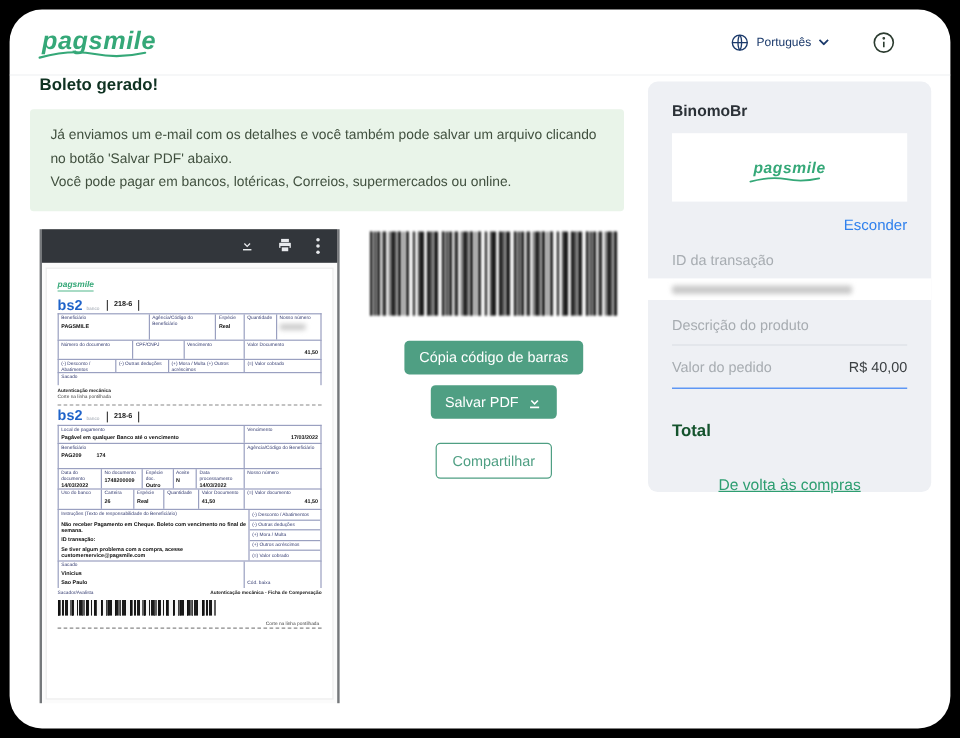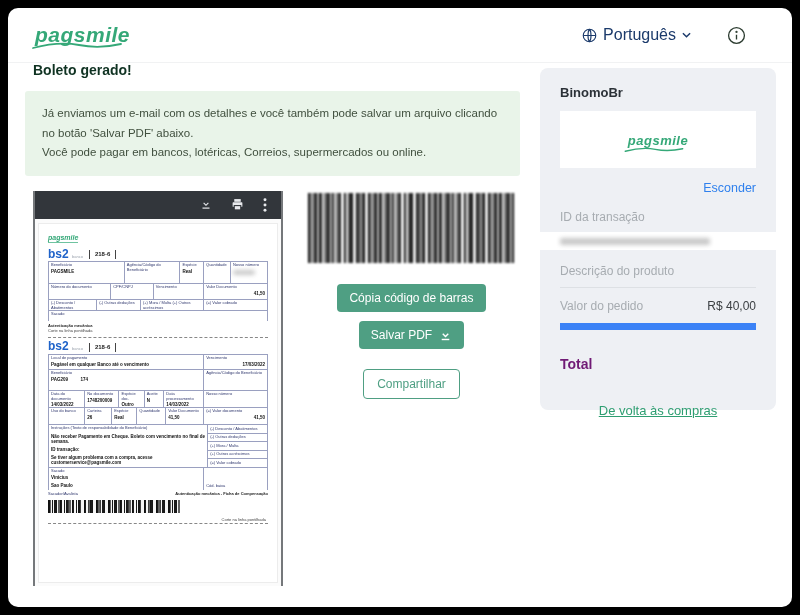--- a/index.html
+++ b/index.html
@@ -1,26 +1,26 @@
 <!DOCTYPE html>
 <html><head>
 <meta charset="utf-8">
 <style>
   html,body{margin:0;padding:0;background:#000;width:800px;height:615px;overflow:hidden;
     font-family:"Liberation Sans",sans-serif;-webkit-font-smoothing:antialiased;}
   .card{position:absolute;left:8px;top:8px;width:784px;height:599px;background:#fff;
-    border-radius:10px;overflow:hidden;}
+    border-radius:27px;overflow:hidden;}
   
   .hdr{height:54px;border-bottom:1px solid #f1f2f3;display:flex;align-items:center;
     justify-content:space-between;padding:0 46px 0 27px;}
   .logo{position:relative;display:inline-block;}
   .logo-text{color:#35a878;font-size:21px;font-weight:600;letter-spacing:.5px;font-style:italic;}
   .logo-swoosh{position:absolute;left:-4px;bottom:-5px;}
   .hdr-right{display:flex;align-items:center;gap:36px;}
-  .lang{display:flex;align-items:center;gap:6px;color:#1b3a6b;font-size:16px;cursor:pointer;}
+  .lang{display:flex;align-items:center;gap:6px;color:#1b3a6b;font-size:10px;cursor:pointer;}
   .info-btn{cursor:pointer;display:flex;align-items:center;}
   
   .main{position:absolute;left:17px;top:46px;width:495px;}
   .h1{font-size:14px;font-weight:bold;color:#0f3222;margin:8px 0 0 8px;}
   .notice{margin-top:13px;background:#e9f4e9;border-radius:3px;padding:13px 17px;
     font-size:11.5px;color:#41503f;line-height:1.7;}
   .notice p{margin:0;}
   .content-row{display:flex;margin-top:15px;}
   
   .pdf{width:250px;height:395px;margin-left:8px;background:#fbfbfb;
@@ -77,24 +77,24 @@
     justify-content:center;}
   .logo-box .logo-text{font-size:13px;}
   .hide-link{margin-top:13px;text-align:right;color:#2f80ed;font-size:12.5px;cursor:pointer;}
   .lbl{color:#a7acb1;font-size:12px;}
   .lbl.id{margin-top:15px;}
   .blur-strip{margin:8px -20px 0;height:18px;background:#fff;display:flex;align-items:center;
     padding-left:20px;}
   .blur-strip .blurline{width:150px;height:7px;}
   .lbl.desc{margin-top:14px;padding-bottom:9px;border-bottom:1px solid #dde0e4;}
   .row{display:flex;justify-content:space-between;align-items:baseline;
-    padding:11px 0 10px;border-bottom:7px solid #3b82f6;}
+    padding:11px 0 10px;border-bottom:1px solid #3b82f6;}
   .row .val{color:#3c4043;font-size:12px;}
   .total-row{display:flex;justify-content:space-between;align-items:baseline;margin-top:26px;}
-  .total-lbl{font-size:14px;font-weight:bold;color:#701a75;}
+  .total-lbl{font-size:14px;font-weight:bold;color:#14532d;}
   .total-val{font-size:21px;color:#202124;}
   .back-link{margin-top:29px;text-align:center;}
   .back-link span{color:#2e9e71;font-size:13px;text-decoration:underline;cursor:pointer;}
 </style>
 </head>
 <body>
 
 <div class="card">
 
   <div class="hdr">

